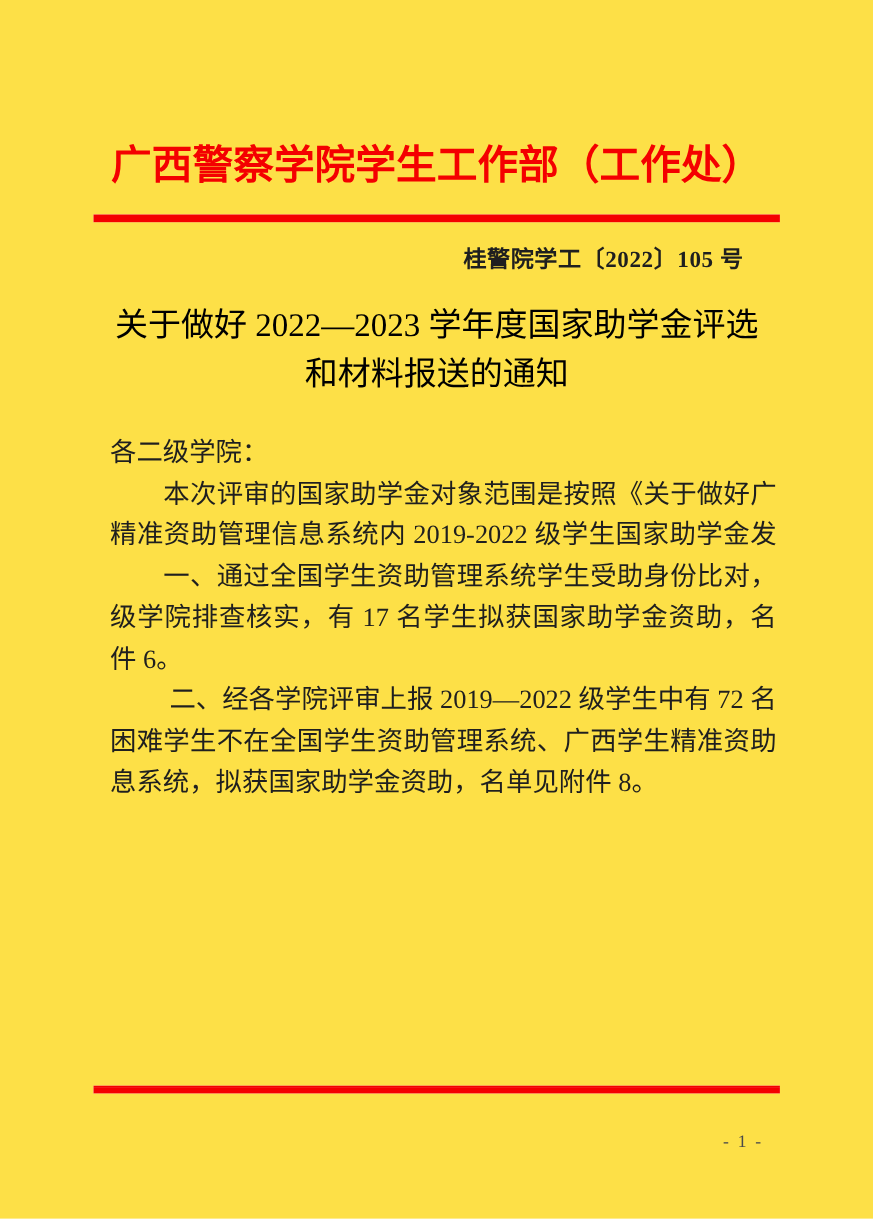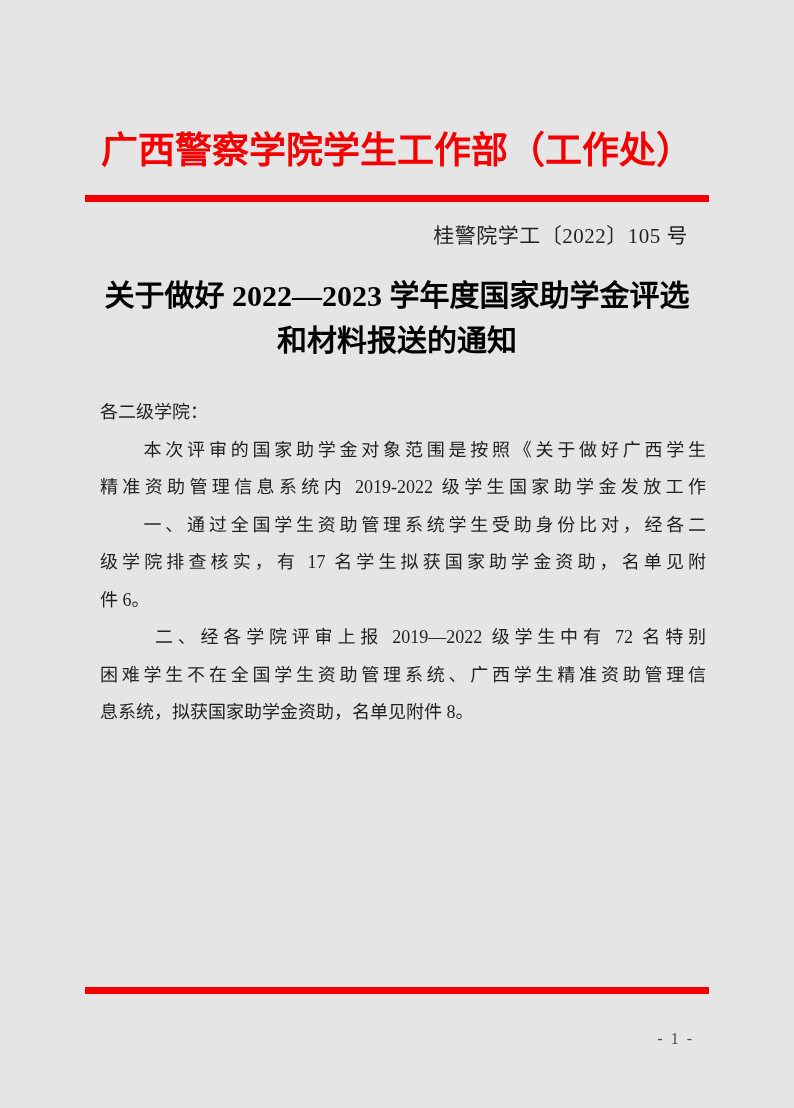--- a/index.html
+++ b/index.html
@@ -6,21 +6,21 @@
     --red: #f40000;
     --ink: #1f1f1f;
   }
   * { margin: 0; padding: 0; box-sizing: border-box; }
   html, body { background: #ffffff; }
   .page {
     position: relative;
     width: 794px;
     height: 1108px;
     margin: 0 auto;
-    background: #e5e5e5;
+    background: #fde047;
     overflow: hidden;
     font-family: "Liberation Serif", "DejaVu Serif", serif;
     color: var(--ink);
   }
   .dept-header {
     position: absolute;
     top: 127px;
     left: 0;
     width: 100%;
     text-align: center;
@@ -44,44 +44,45 @@
     border-bottom: 2px solid var(--red);
   }
   .rule-bottom {
     top: 987px;
     border-top: 2px solid var(--red);
     border-bottom: 5px solid var(--red);
   }
   .doc-number {
     position: absolute;
     top: 221px;
-    right: 106px;
+    right: 118px;
     font-size: 21px;
     line-height: 30px;
     letter-spacing: 0.5px;
     color: var(--ink);
     white-space: nowrap;
+    font-weight: bold;
   }
   .notice-title {
     position: absolute;
     top: 273px;
     left: 0;
     width: 100%;
     text-align: center;
-    font-weight: 700;
+    font-weight: 400;
     font-size: 30px;
     line-height: 45px;
     color: #000000;
   }
   .doc-body {
     position: absolute;
     top: 394px;
     left: 100px;
     width: 606px;
-    font-size: 18px;
+    font-size: 24px;
     line-height: 37.5px;
     color: var(--ink);
   }
   .doc-body .line {
     text-align: justify;
     text-align-last: justify;
     white-space: pre-wrap;
     overflow: hidden;
     height: 37.5px;
   }

